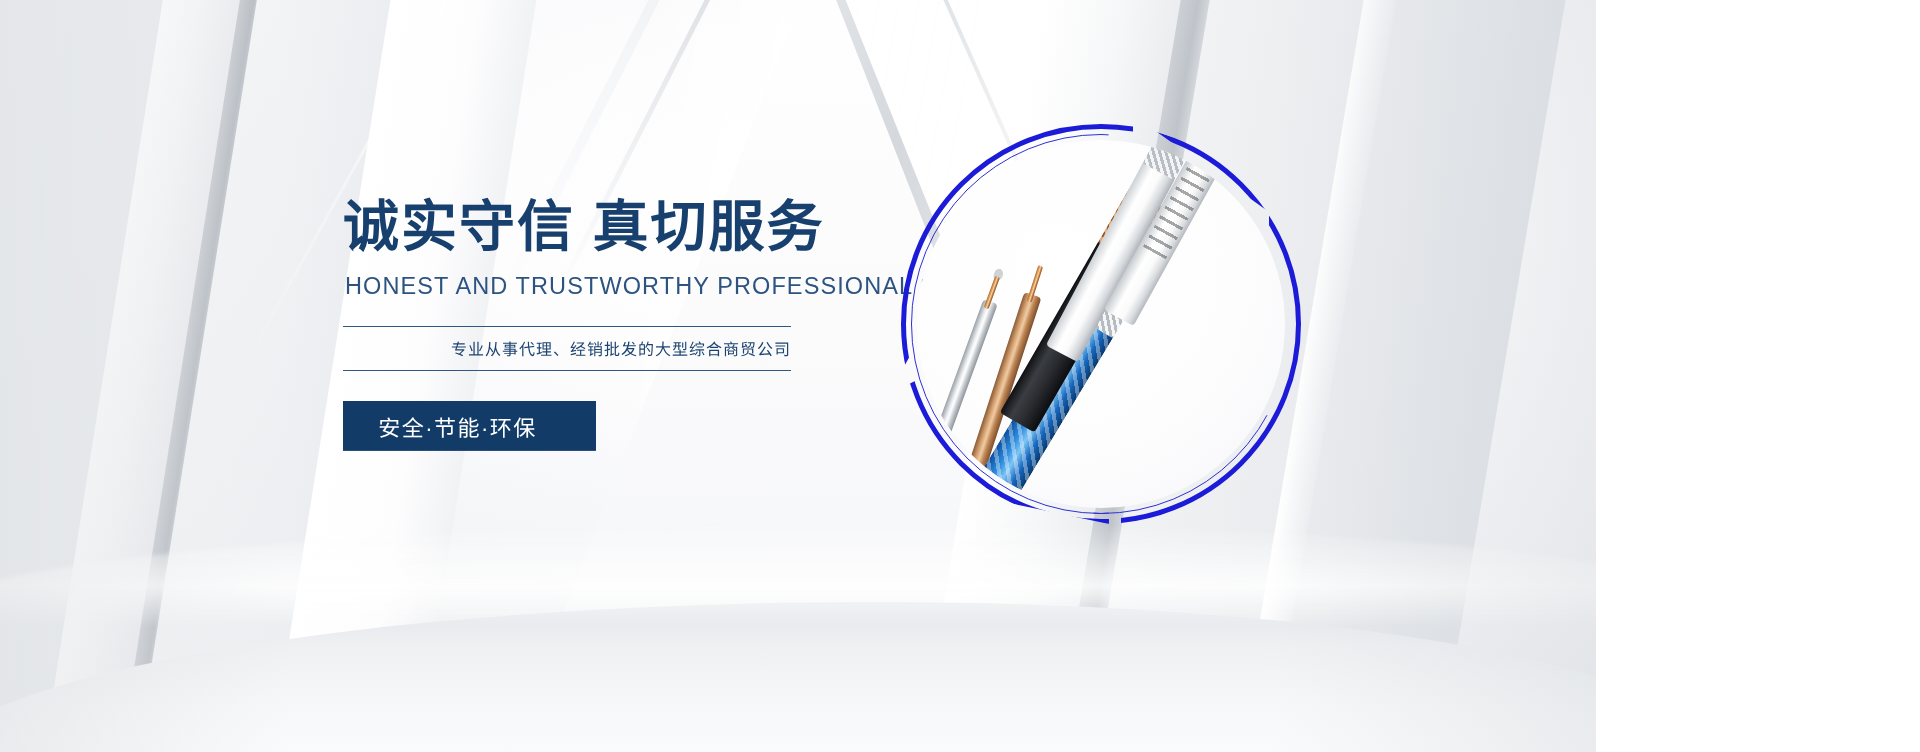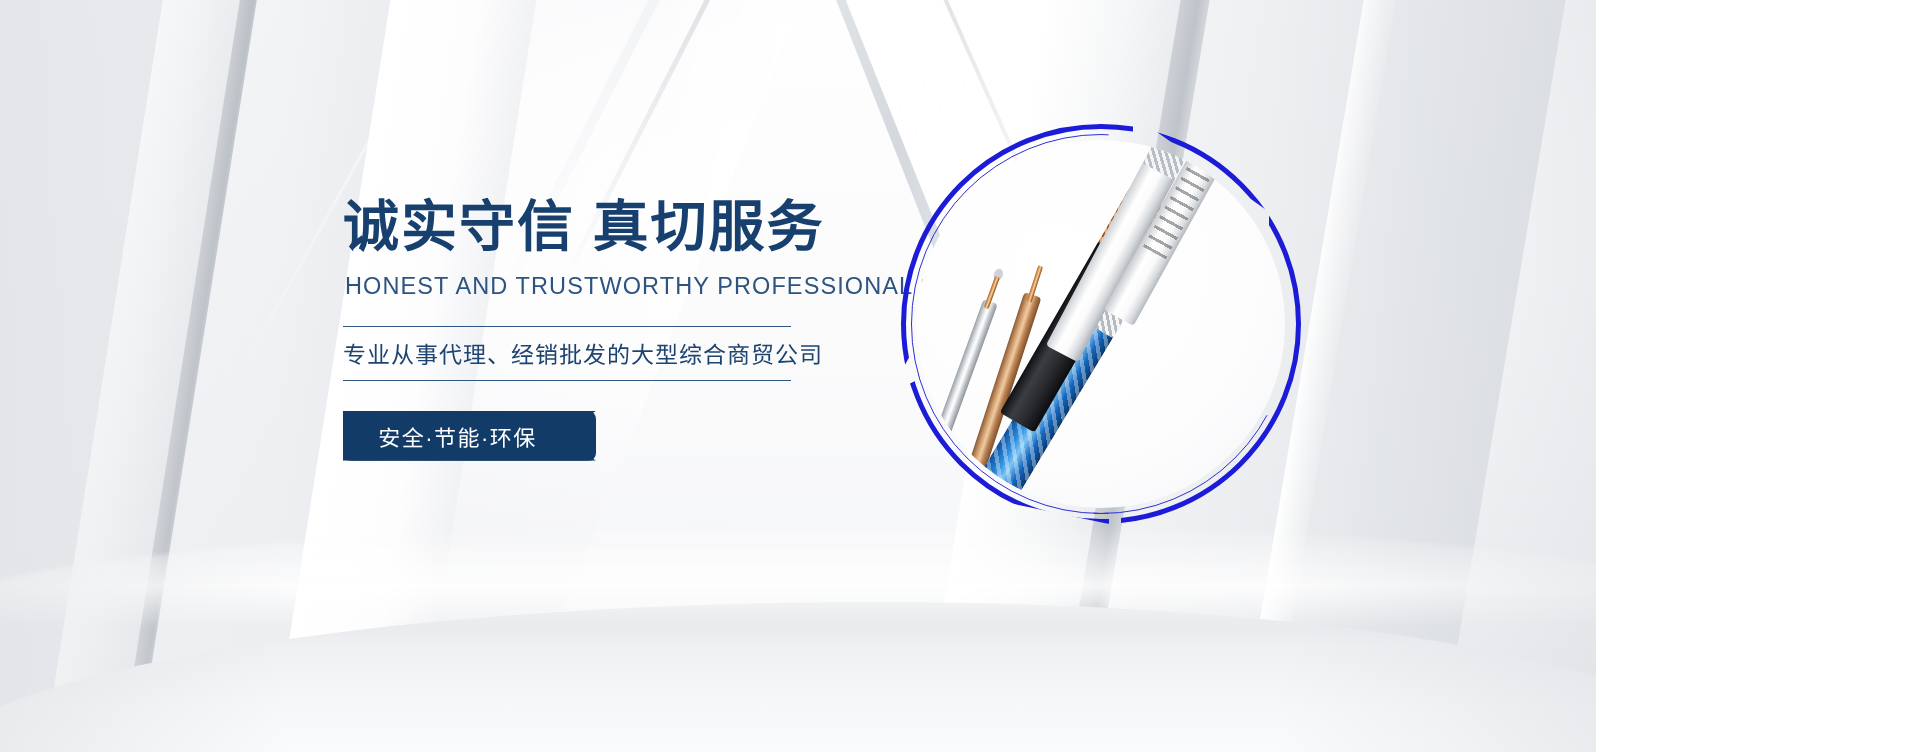--- a/index.html
+++ b/index.html
@@ -148,39 +148,38 @@
   .desc-wrap{
     margin-top:26px;
     width:448px;
     border-top:1px solid #2e5versionA;
     border-top:1px solid #2e5784;
     border-bottom:1px solid #2e5784;
     padding:9px 0 10px 0;
   }
   .desc{
     margin:0;
-    font-size:23px;
+    font-size:16px;
     letter-spacing:1px;
     color:#1d4470;
-    text-align:left;
+    text-align:right;
     white-space:nowrap;
   }
 
   
   .ribbon{
     position:relative;
     margin-top:30px;
     width:253px;
     height:50px;
     background:#123b68;
     display:flex;
     align-items:center;
     justify-content:center;
     clip-path:polygon(0 0, 100% 0, 100% 100%, 0 100%, 0 0);
-    border-radius:8px;
   }
   .ribbon-shape{
     position:absolute;
     left:0;top:0;
     width:253px;height:50px;
     background:#123b68;
     clip-path:polygon(0 0, 100% 0, 86% 50%, 100% 100%, 0 100%);
   }
   .ribbon span{
     position:relative;

